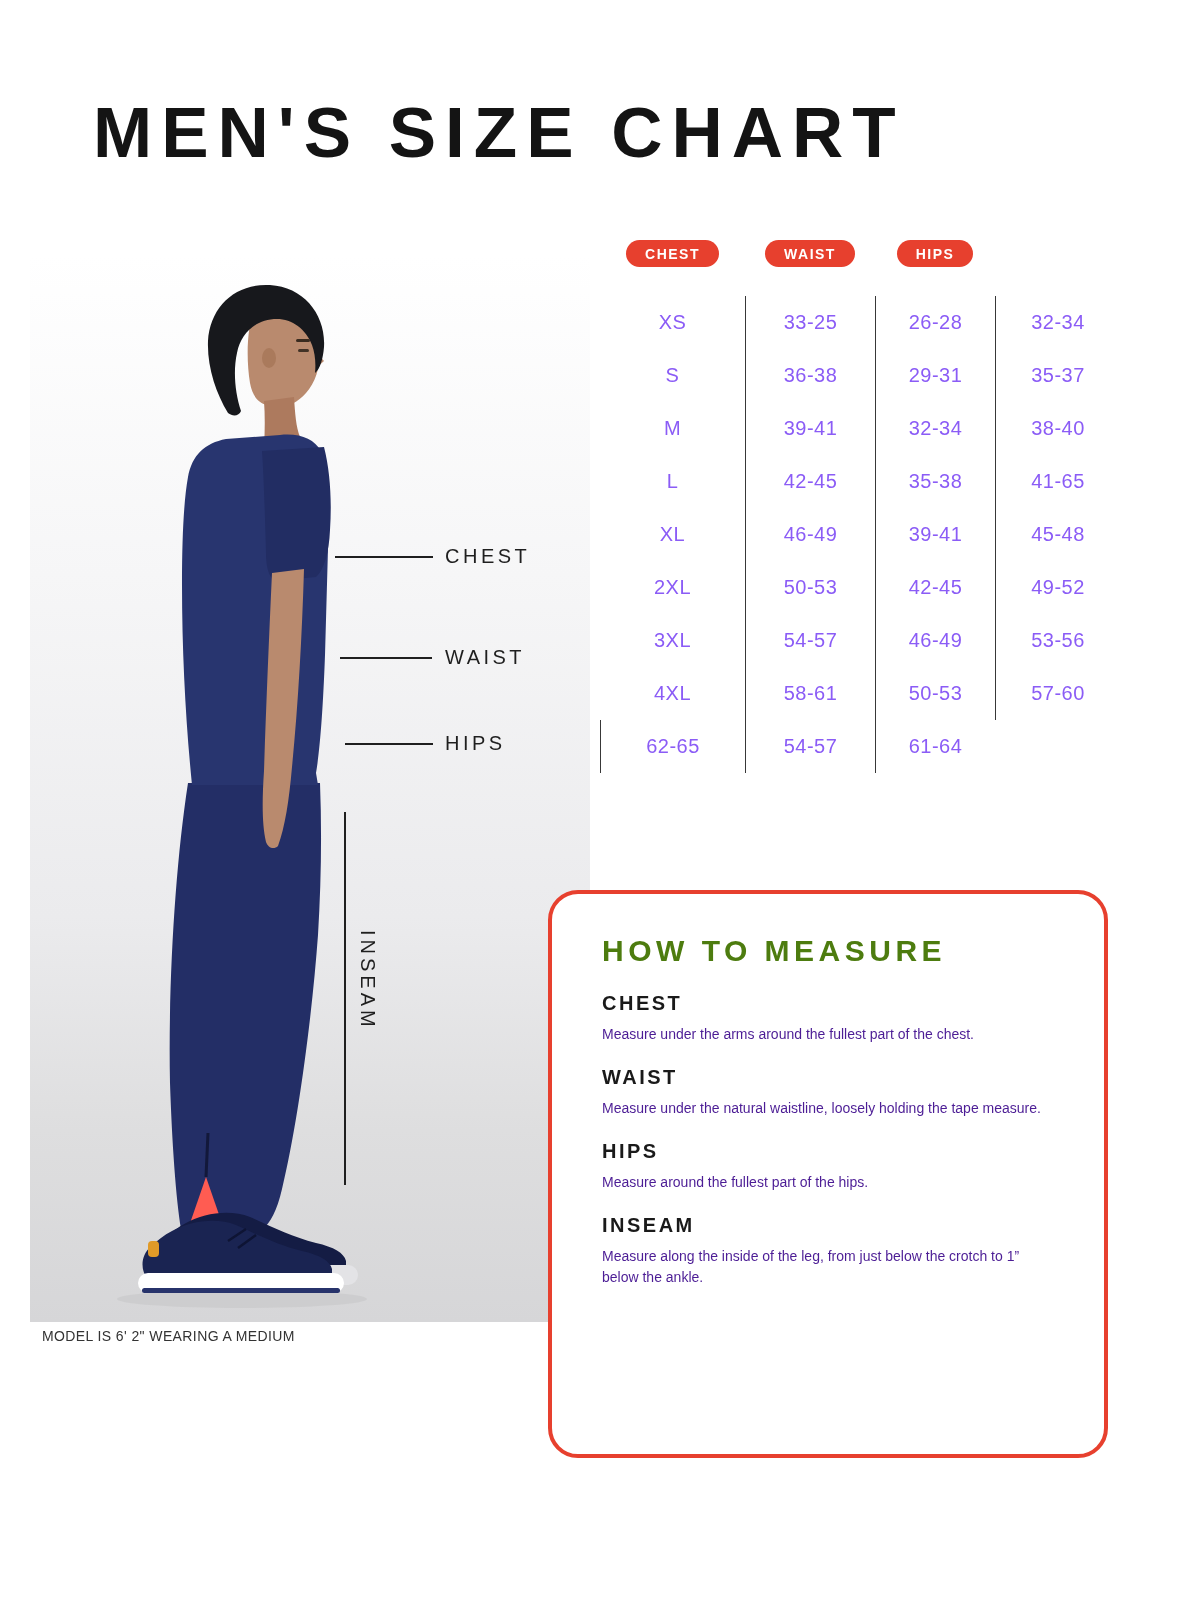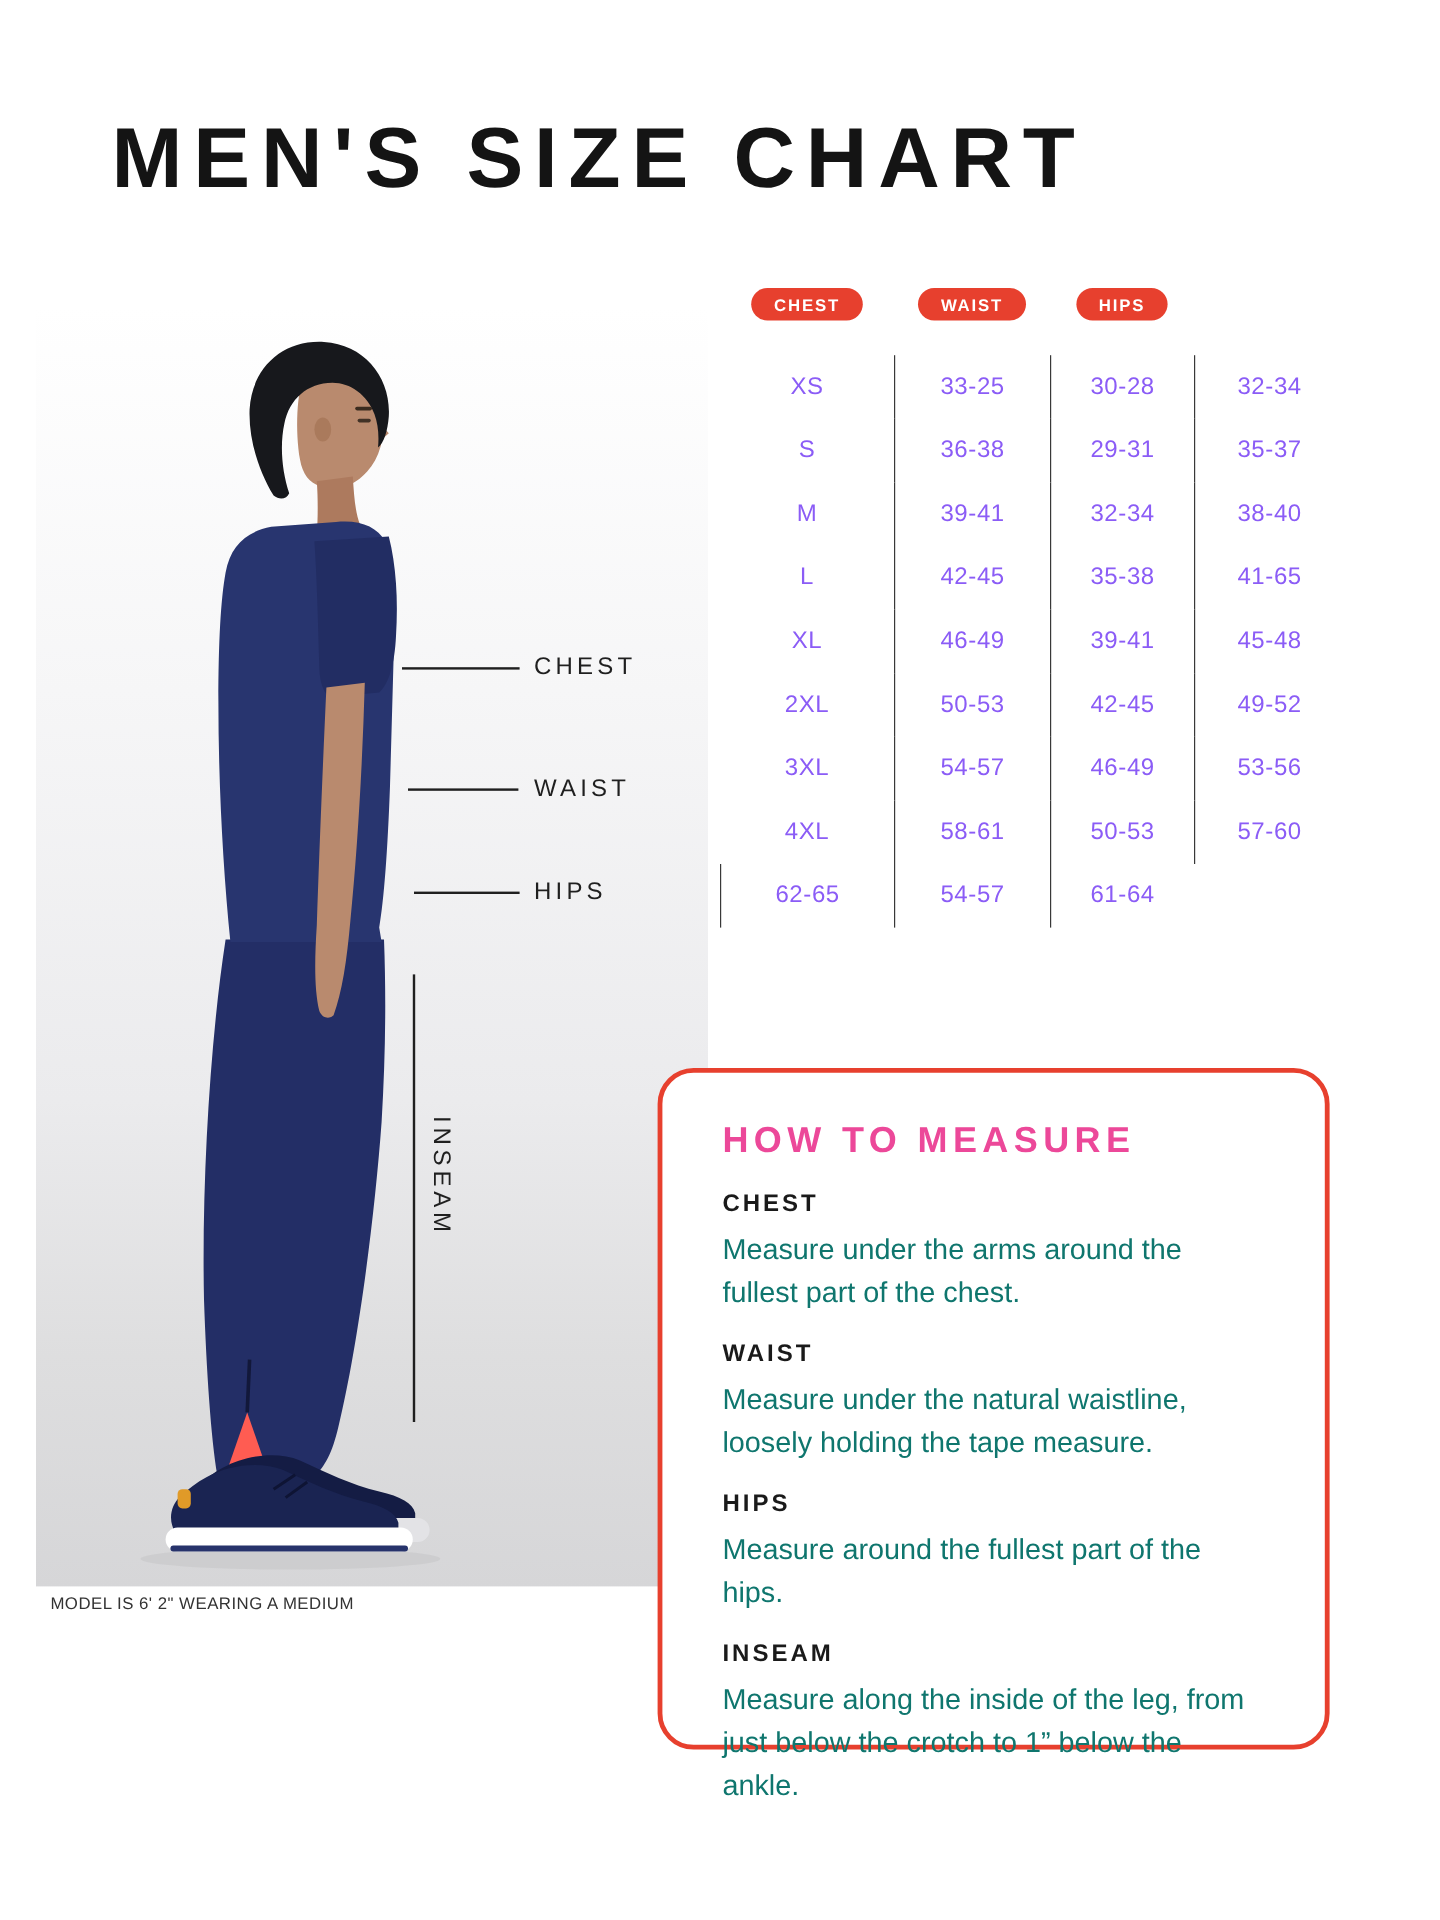--- a/index.html
+++ b/index.html
@@ -47,24 +47,24 @@
   .trow{display:grid;grid-template-columns:145px 130px 120px 125px;height:53px;}
   .tcell{display:flex;align-items:center;justify-content:center;font-size:20px;color:#8b5cf6;letter-spacing:0.5px;}
   .tcell.c1,.tcell.c2,.tcell.c3{border-left:1.5px solid #383838;}
 
   
   .htm-card{
     position:absolute;left:548px;top:890px;width:560px;height:568px;
     background:#ffffff;border:4px solid #E7402E;border-radius:30px;
     box-sizing:border-box;padding:34px 40px 0 50px;
   }
-  .htm-title{font-size:30px;font-weight:700;letter-spacing:4.5px;color:#ec4899;margin:6px 0 24px 0;}
+  .htm-title{font-size:30px;font-weight:700;letter-spacing:4.5px;color:#4d7c0f;margin:6px 0 24px 0;}
   .htm-section{margin-bottom:21px;}
   .htm-label{font-size:20px;font-weight:700;letter-spacing:2.5px;color:#1a1a1a;margin-bottom:9px;}
-  .htm-text{font-size:24px;line-height:1.5;color:#0f766e;width:446px;}
+  .htm-text{font-size:14px;line-height:1.5;color:#4c1d95;width:446px;}
 </style>
 </head>
 <body>
 
 <div class="page-title">MEN'S SIZE CHART</div>
 
 <div class="photo-block">
   <svg width="560" height="1067" viewBox="0 0 560 1067">
 
     <ellipse cx="212" cy="1044" rx="125" ry="9" fill="#c7c7ca" opacity="0.65"></ellipse>
@@ -135,21 +135,21 @@
         <span class="pill">WAIST</span>
       </div>
     <div class="thcell">
         <span class="pill">HIPS</span>
       </div>
   </div>
   <div class="tbody">
       <div class="trow">
         <div class="tcell c0">XS</div>
         <div class="tcell c1">33-25</div>
-        <div class="tcell c2">30-28</div>
+        <div class="tcell c2">26-28</div>
         <div class="tcell c3">32-34</div>
       </div>
       <div class="trow">
         <div class="tcell c0">S</div>
         <div class="tcell c1">36-38</div>
         <div class="tcell c2">29-31</div>
         <div class="tcell c3">35-37</div>
       </div>
       <div class="trow">
         <div class="tcell c0">M</div>

